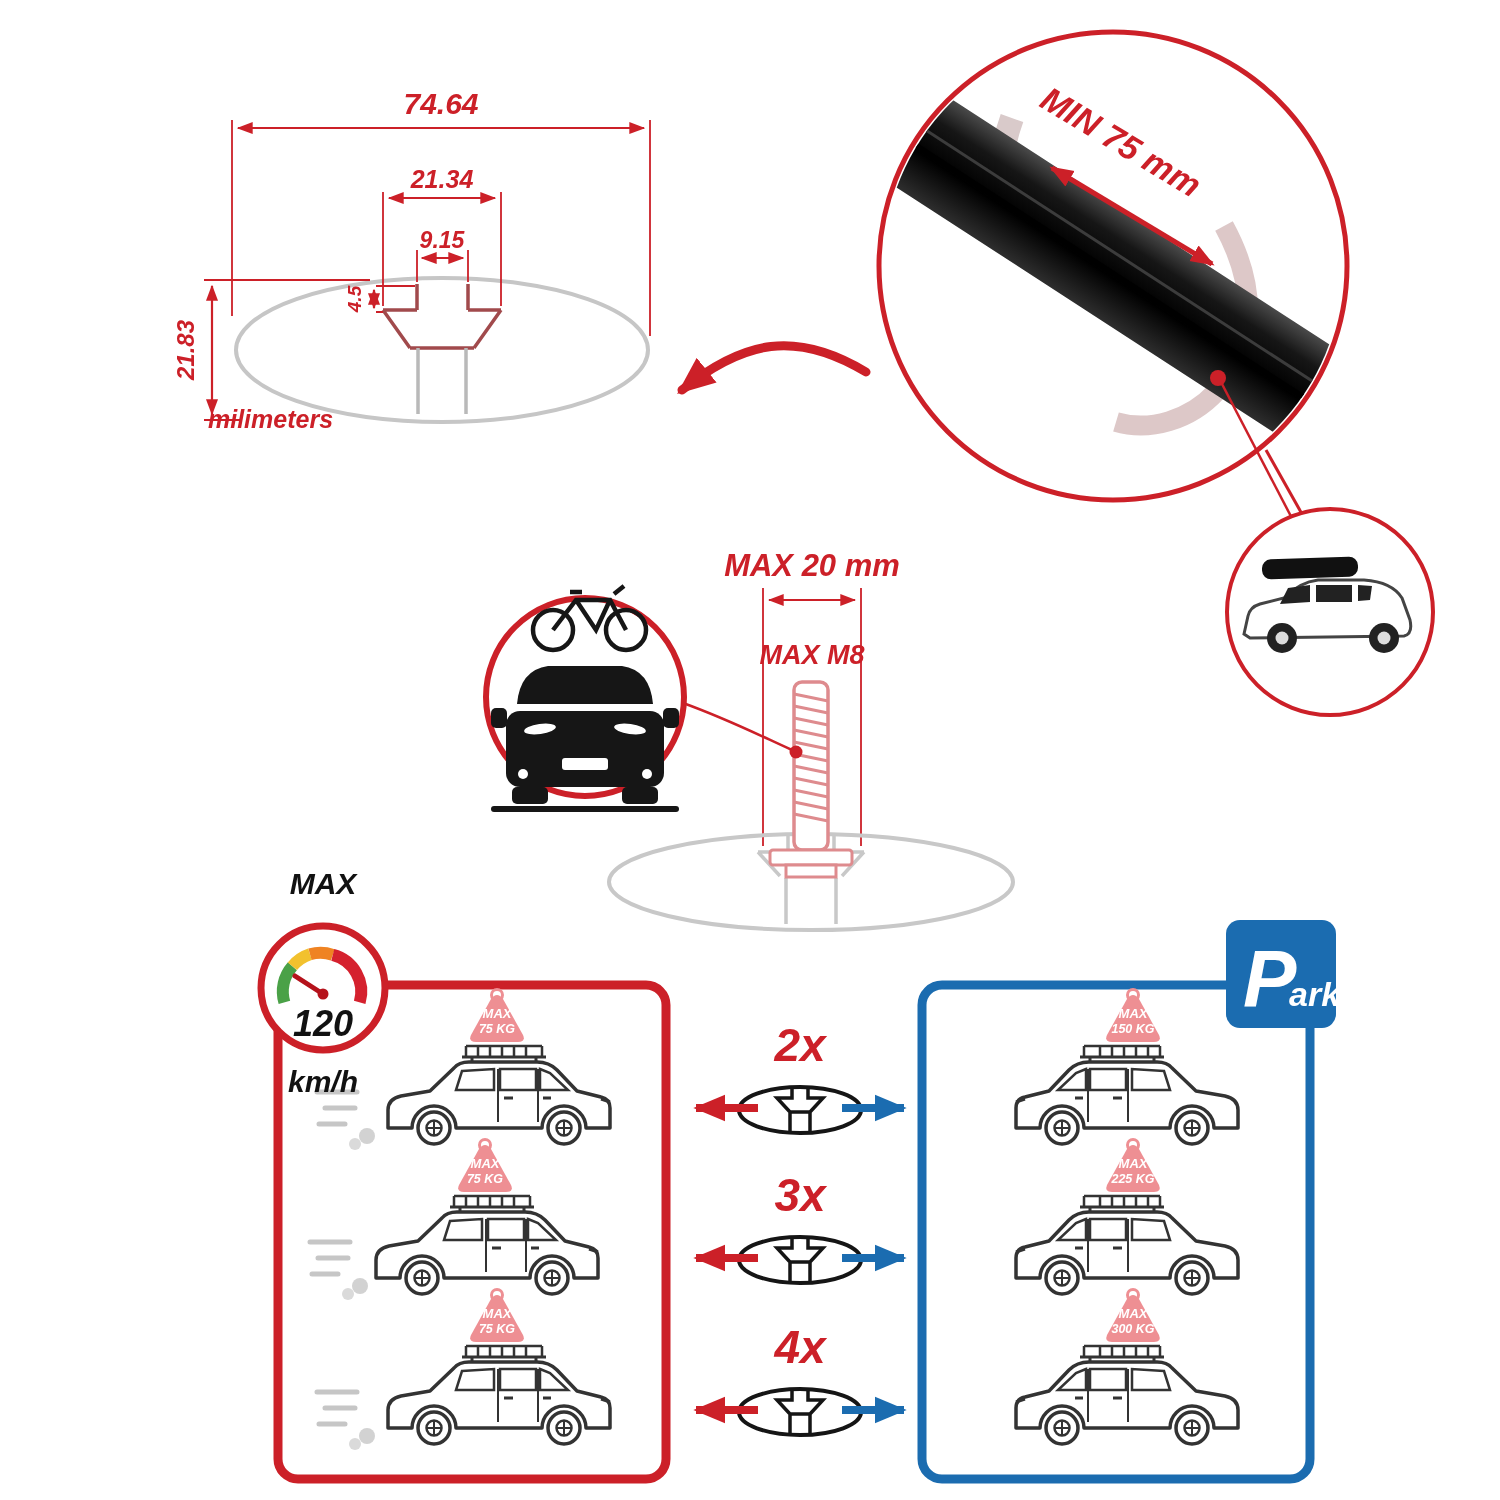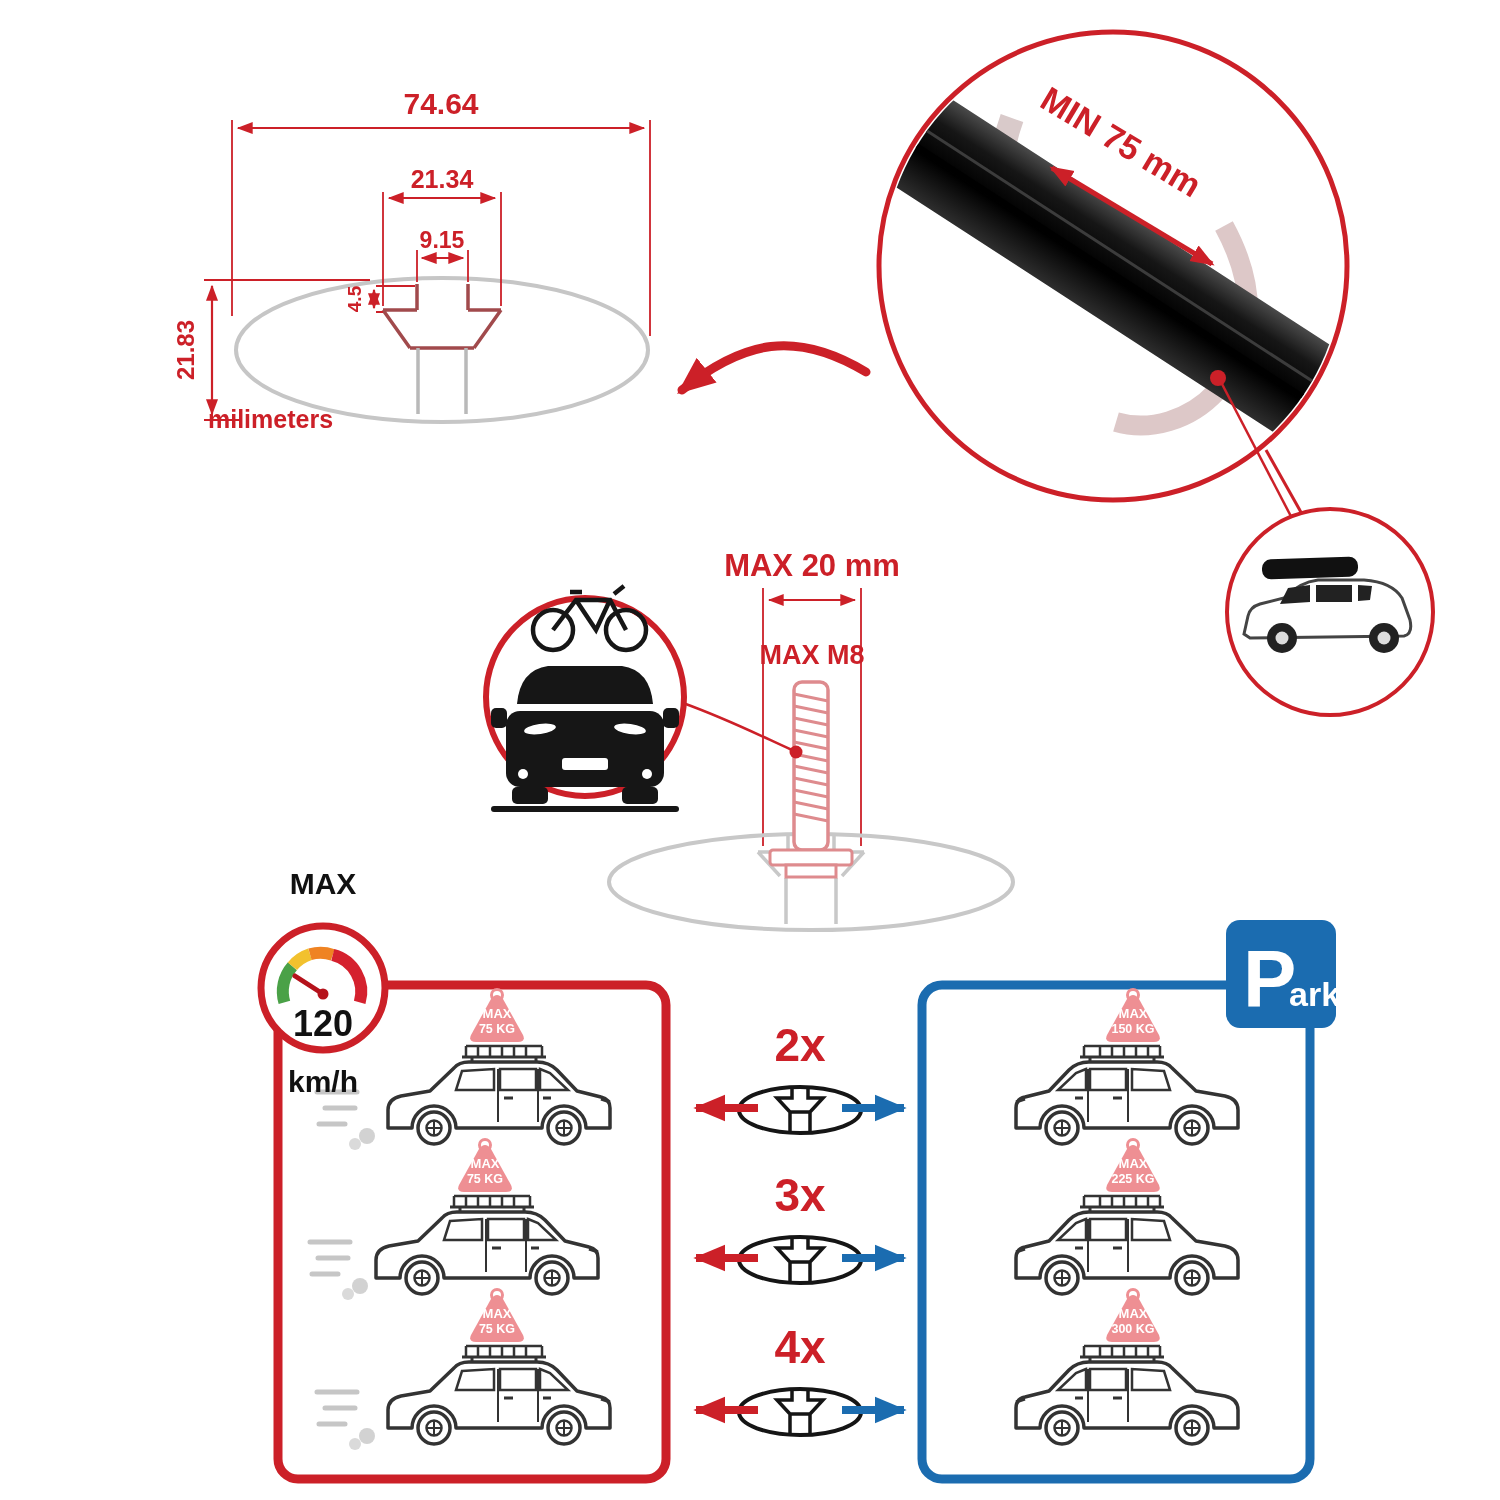--- a/index.html
+++ b/index.html
@@ -1,16 +1,16 @@
 <!DOCTYPE html>
 <html><head>
 <meta charset="utf-8">
 <style>
   html,body{margin:0;padding:0;background:#fff;}
-  #stage{position:relative;width:1438px;height:1500px;background:#bef264;overflow:hidden;}
+  #stage{position:relative;width:1438px;height:1500px;background:#bef264;overflow:hidden;font-style:italic;}
   text{font-family:"Liberation Sans", sans-serif;}
   .dim-num{fill:#cc2028;font-weight:700;}
   .red-label{fill:#cc2028;font-weight:700;}
   .black-label{fill:#111;font-weight:700;}
   .white-label{fill:#ffffff;font-weight:700;}
   .tent-max{fill:#fff;font-weight:700;font-size:13px;text-anchor:middle;}
   .tent-kg{fill:#fff;font-weight:700;font-size:12.5px;text-anchor:middle;}
   .mult{fill:#cc2028;font-weight:700;font-size:46px;text-anchor:middle;}
 </style>
 </head>

